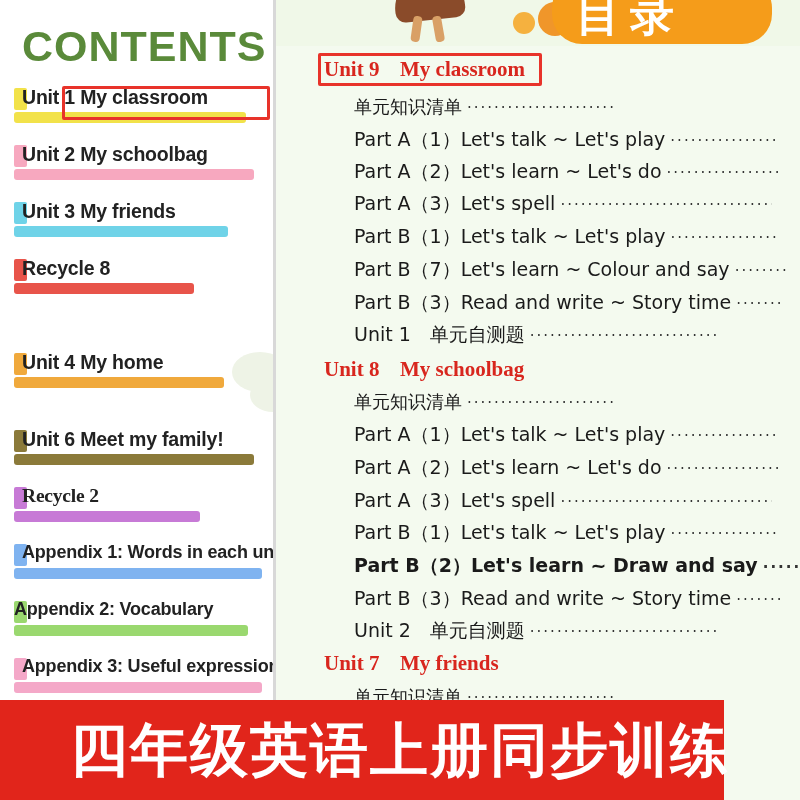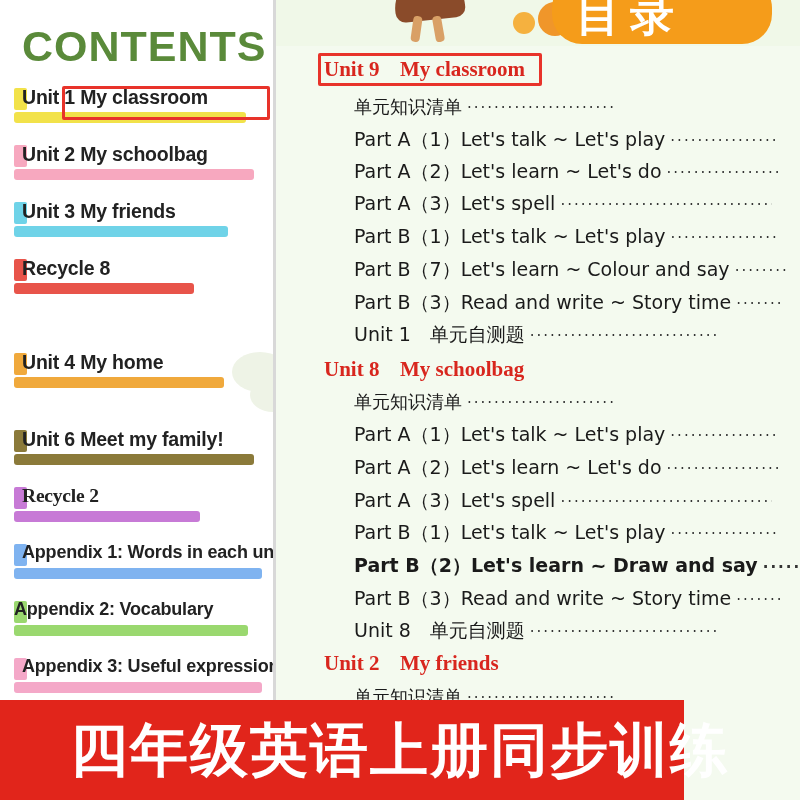--- a/index.html
+++ b/index.html
@@ -235,20 +235,21 @@
   }
 
   
   #banner {
     position: absolute;
     left: 0;
     top: 700px;
     width: 684px;
     height: 100px;
     background: #e1251b;
+    padding-left: 40px;
   }
   #banner-text {
     position: absolute;
     left: 0;
     top: 0;
     width: 800px;
     height: 100px;
     line-height: 100px;
     text-align: center;
     color: #ffffff;
@@ -408,26 +409,26 @@
     </div>
     <div class="entry" style="top:553px;font-weight:bold;">
       <span class="etext">Part B（2）Let's learn ~ Draw and say</span>
       <span class="dots" style="width:56px;">····························</span>
     </div>
     <div class="entry" style="top:586px;">
       <span class="etext">Part B（3）Read and write ~ Story time</span>
       <span class="dots" style="width:48px;">····························</span>
     </div>
     <div class="entry" style="top:618px;">
-      <span class="etext">Unit 8　单元自测题</span>
+      <span class="etext">Unit 2　单元自测题</span>
       <span class="dots" style="width:186px;">··································</span>
     </div>
 
     <div class="unit-head" style="left:48px; top:651px;">
-      <span class="unum">Unit 2</span><span>My friends</span>
+      <span class="unum">Unit 7</span><span>My friends</span>
     </div>
     <div class="entry cn" style="top:685px;">
       <span class="etext">单元知识清单</span>
       <span class="dots" style="width:150px;">····························</span>
     </div>
   </div>
 
   <div id="banner">
     <div id="banner-text">四年级英语上册同步训练</div>
   </div>

